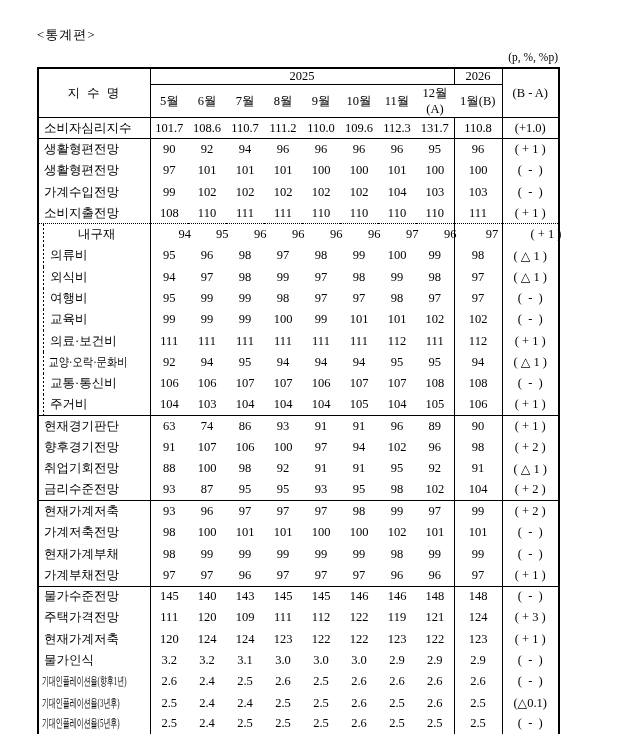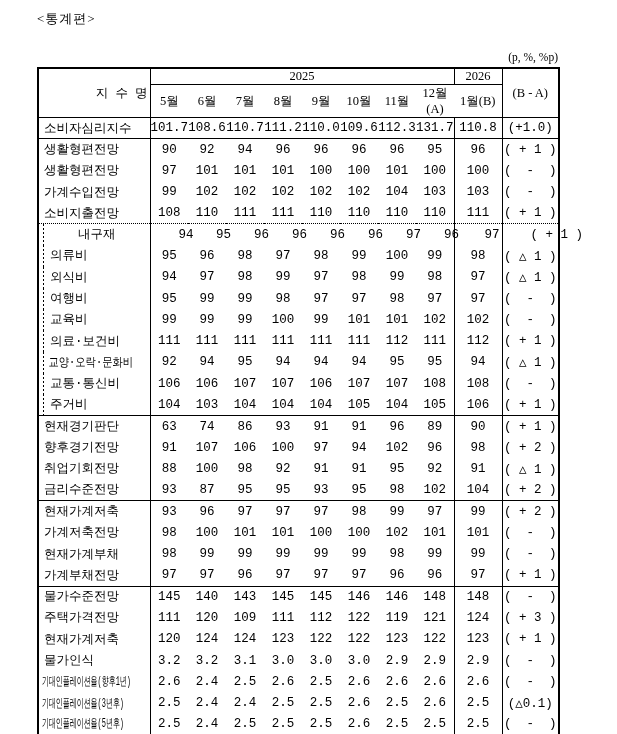--- a/index.html
+++ b/index.html
@@ -1,21 +1,21 @@
 <!DOCTYPE html>
 <html><head>
 <meta charset="utf-8">
 <style>
   html,body { margin:0; padding:0; background:#ffffff; }
   body {
     width:617px; height:734px; position:relative; overflow:hidden;
     color:#000; font-family:"Liberation Serif","DejaVu Serif",serif;
   }
   .page { position:absolute; inset:0; }
-  .section-tag { position:absolute; left:37px; top:10px; font-size:13px; letter-spacing:1px; }
+  .section-tag { position:absolute; left:37px; top:26px; font-size:13px; letter-spacing:1px; }
   .page-title {
     position:absolute; left:0; top:21px; width:100%; text-align:center;
   }
   .page-title span {
     font-size:17px; font-weight:bold; letter-spacing:3px;
     border-bottom:2px solid #000; padding-bottom:1px;
   }
   .unit-note { position:absolute; top:51px; right:59px; font-size:11.5px; }
 
   table.cst {
@@ -27,29 +27,29 @@
   col.c-m { width:38px; }
   col.c-b { width:48px; }
   col.c-d { width:57px; }
 
   th, td { padding:0; margin:0; font-weight:normal; vertical-align:middle; }
   thead th { font-size:12.5px; text-align:center; }
   thead tr.yr-row { height:16px; }
   thead tr.mo-row { height:17px; }
   thead { border-bottom:1px solid #000; }
 
-  th.h-label { border-right:1px solid #000; border-bottom:1px solid #000; letter-spacing:2px;text-align:right; }
+  th.h-label { border-right:1px solid #000; border-bottom:1px solid #000; letter-spacing:2px; }
   th.h-2025 { border-right:1px solid #000; border-bottom:1px solid #000; }
   th.h-2026 { border-right:1px solid #000; border-bottom:1px solid #000; }
   th.h-diff { white-space:pre;margin-top:9px; }
   th.month-th { border-bottom:1px solid #000; }
   th.jan-th { border-right:1px solid #000; border-bottom:1px solid #000; }
   th.month-th:nth-last-of-type(1) { }
 
-  tbody tr { height:21.3px;font-family:Liberation Mono, monospace; }
+  tbody tr { height:21.3px; }
   tbody tr:first-child td { border-top:1px solid #000; }
   tr.section-start td { border-top:1px solid #000; }
   tr.dotted-top td { border-top:1px dotted #000;padding-left:28px; }
 
   td.c-label { border-right:1px solid #000; overflow:hidden; }
   td.c-m { font-size:12.5px; text-align:center; }
   td.m8 { border-right:1px solid #000; }
   td.c-b { font-size:12.5px; text-align:center; border-right:1px solid #000; }
   td.c-d { font-size:12.5px; text-align:center; white-space:pre; }
 

